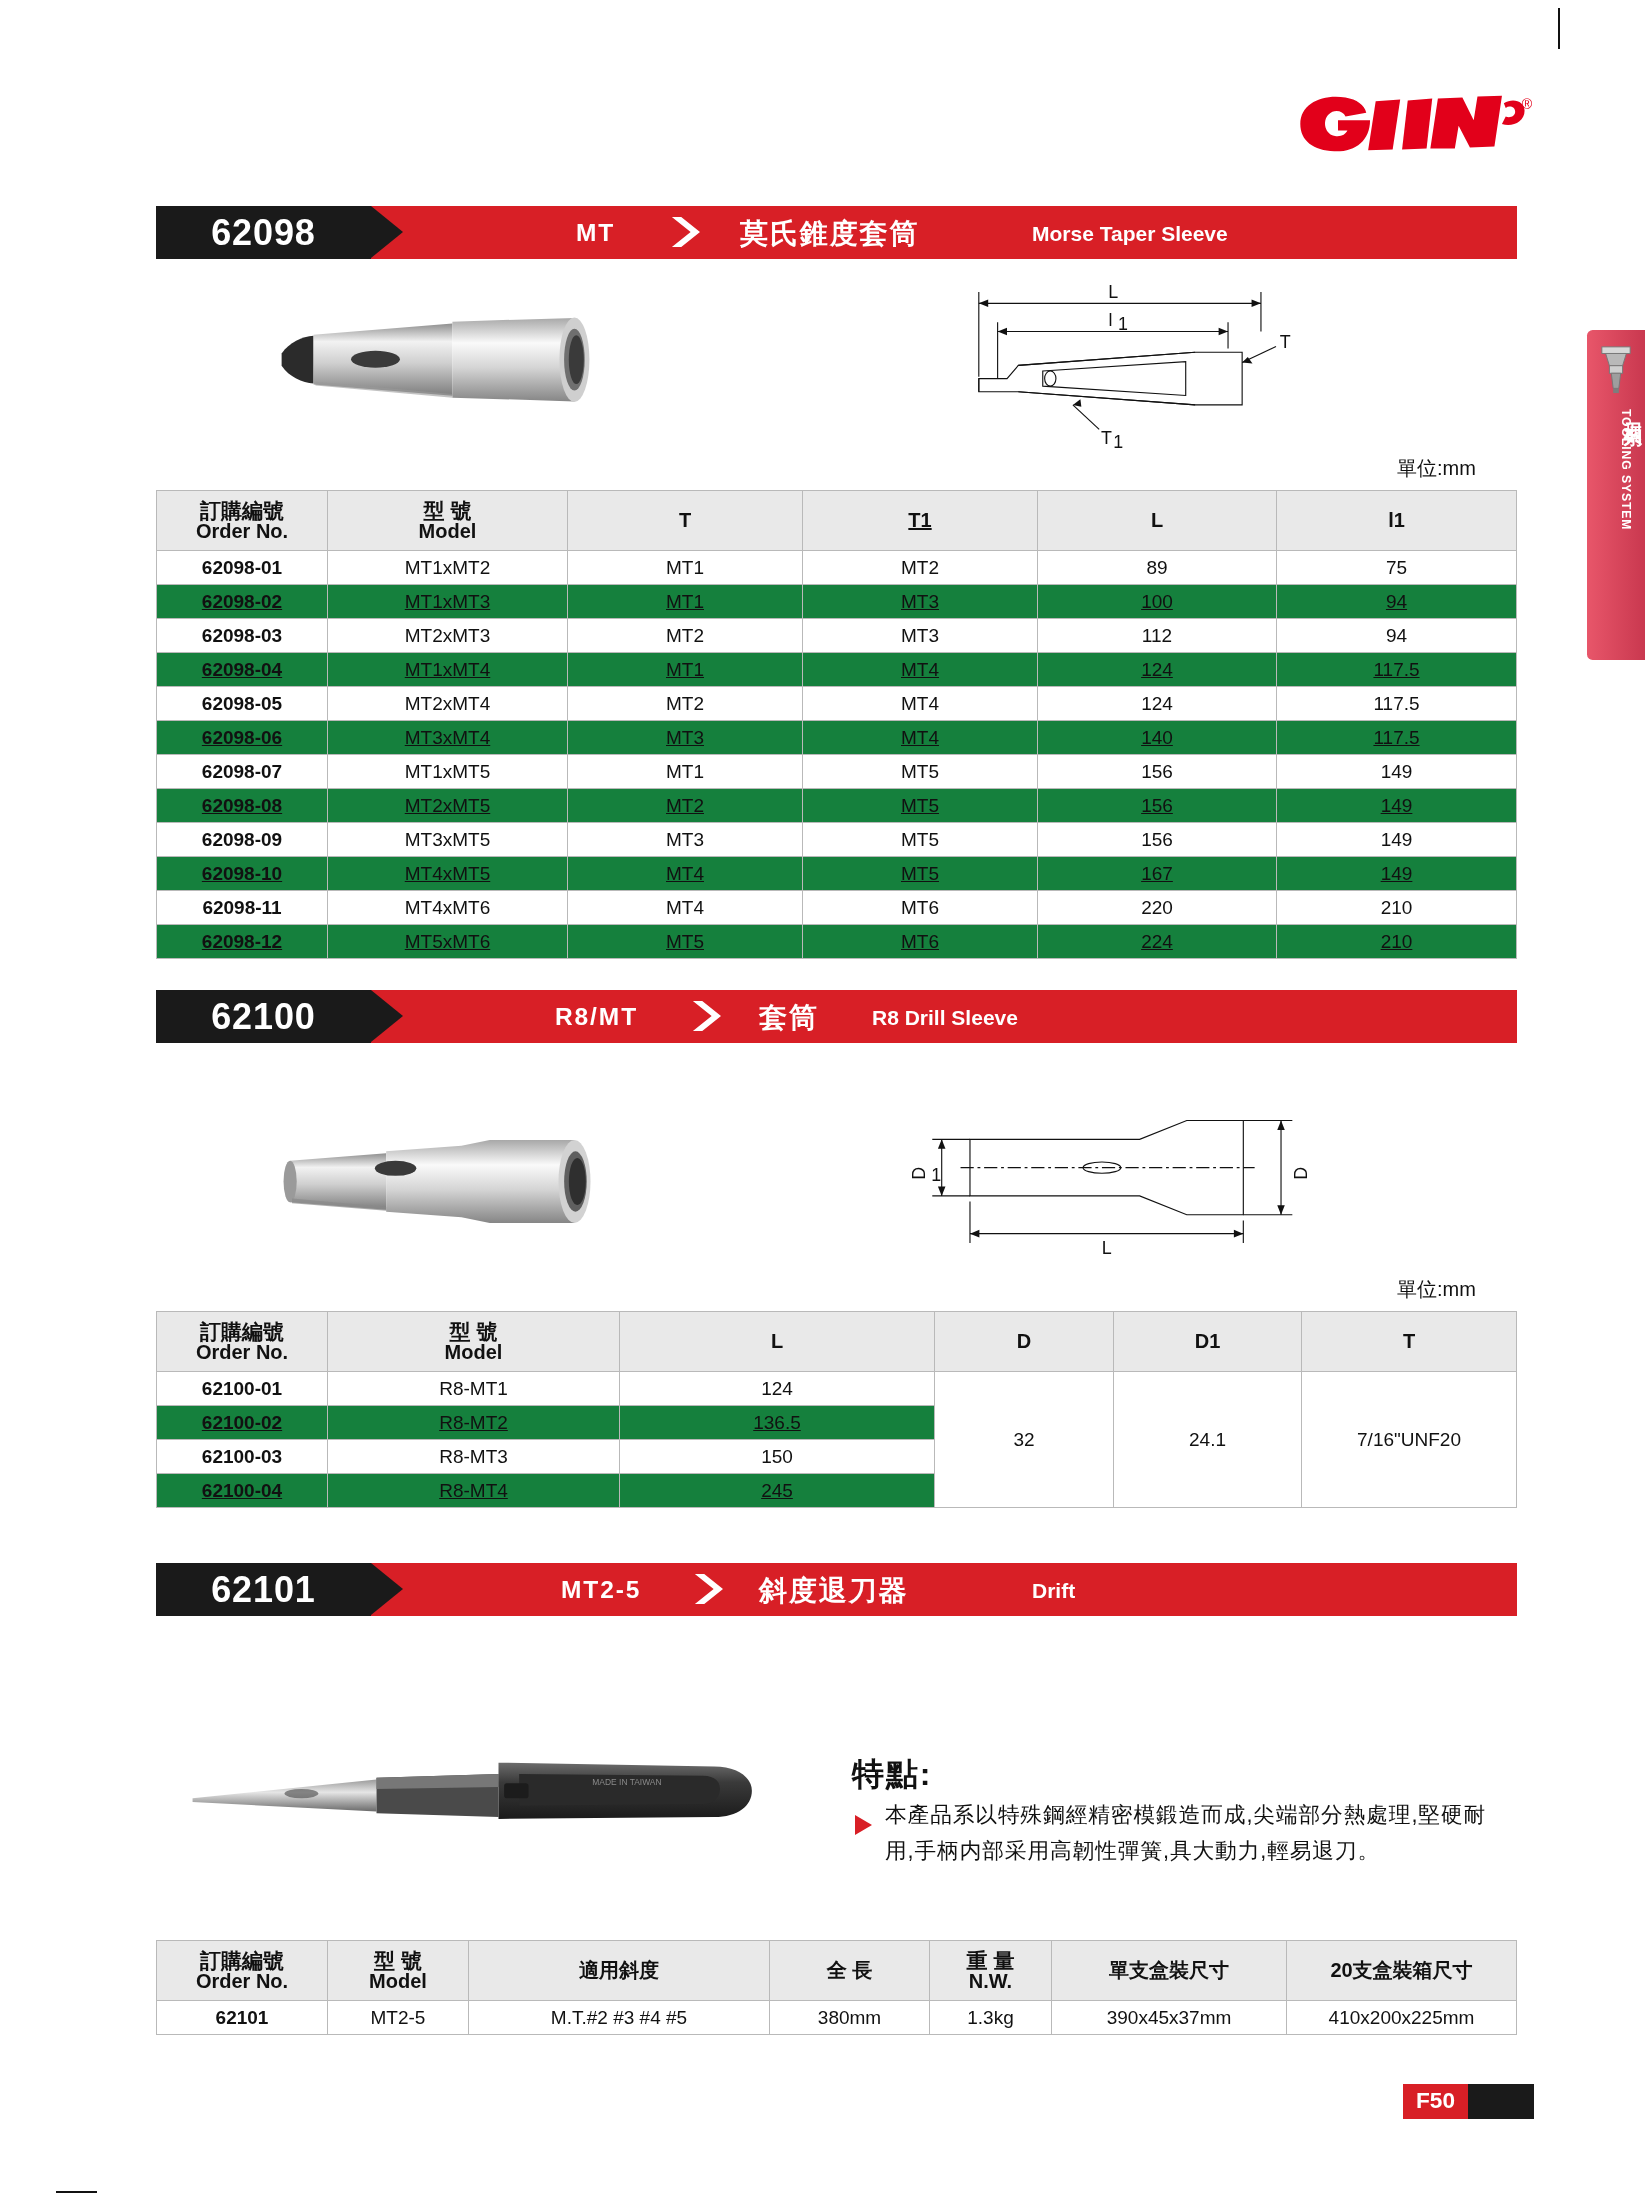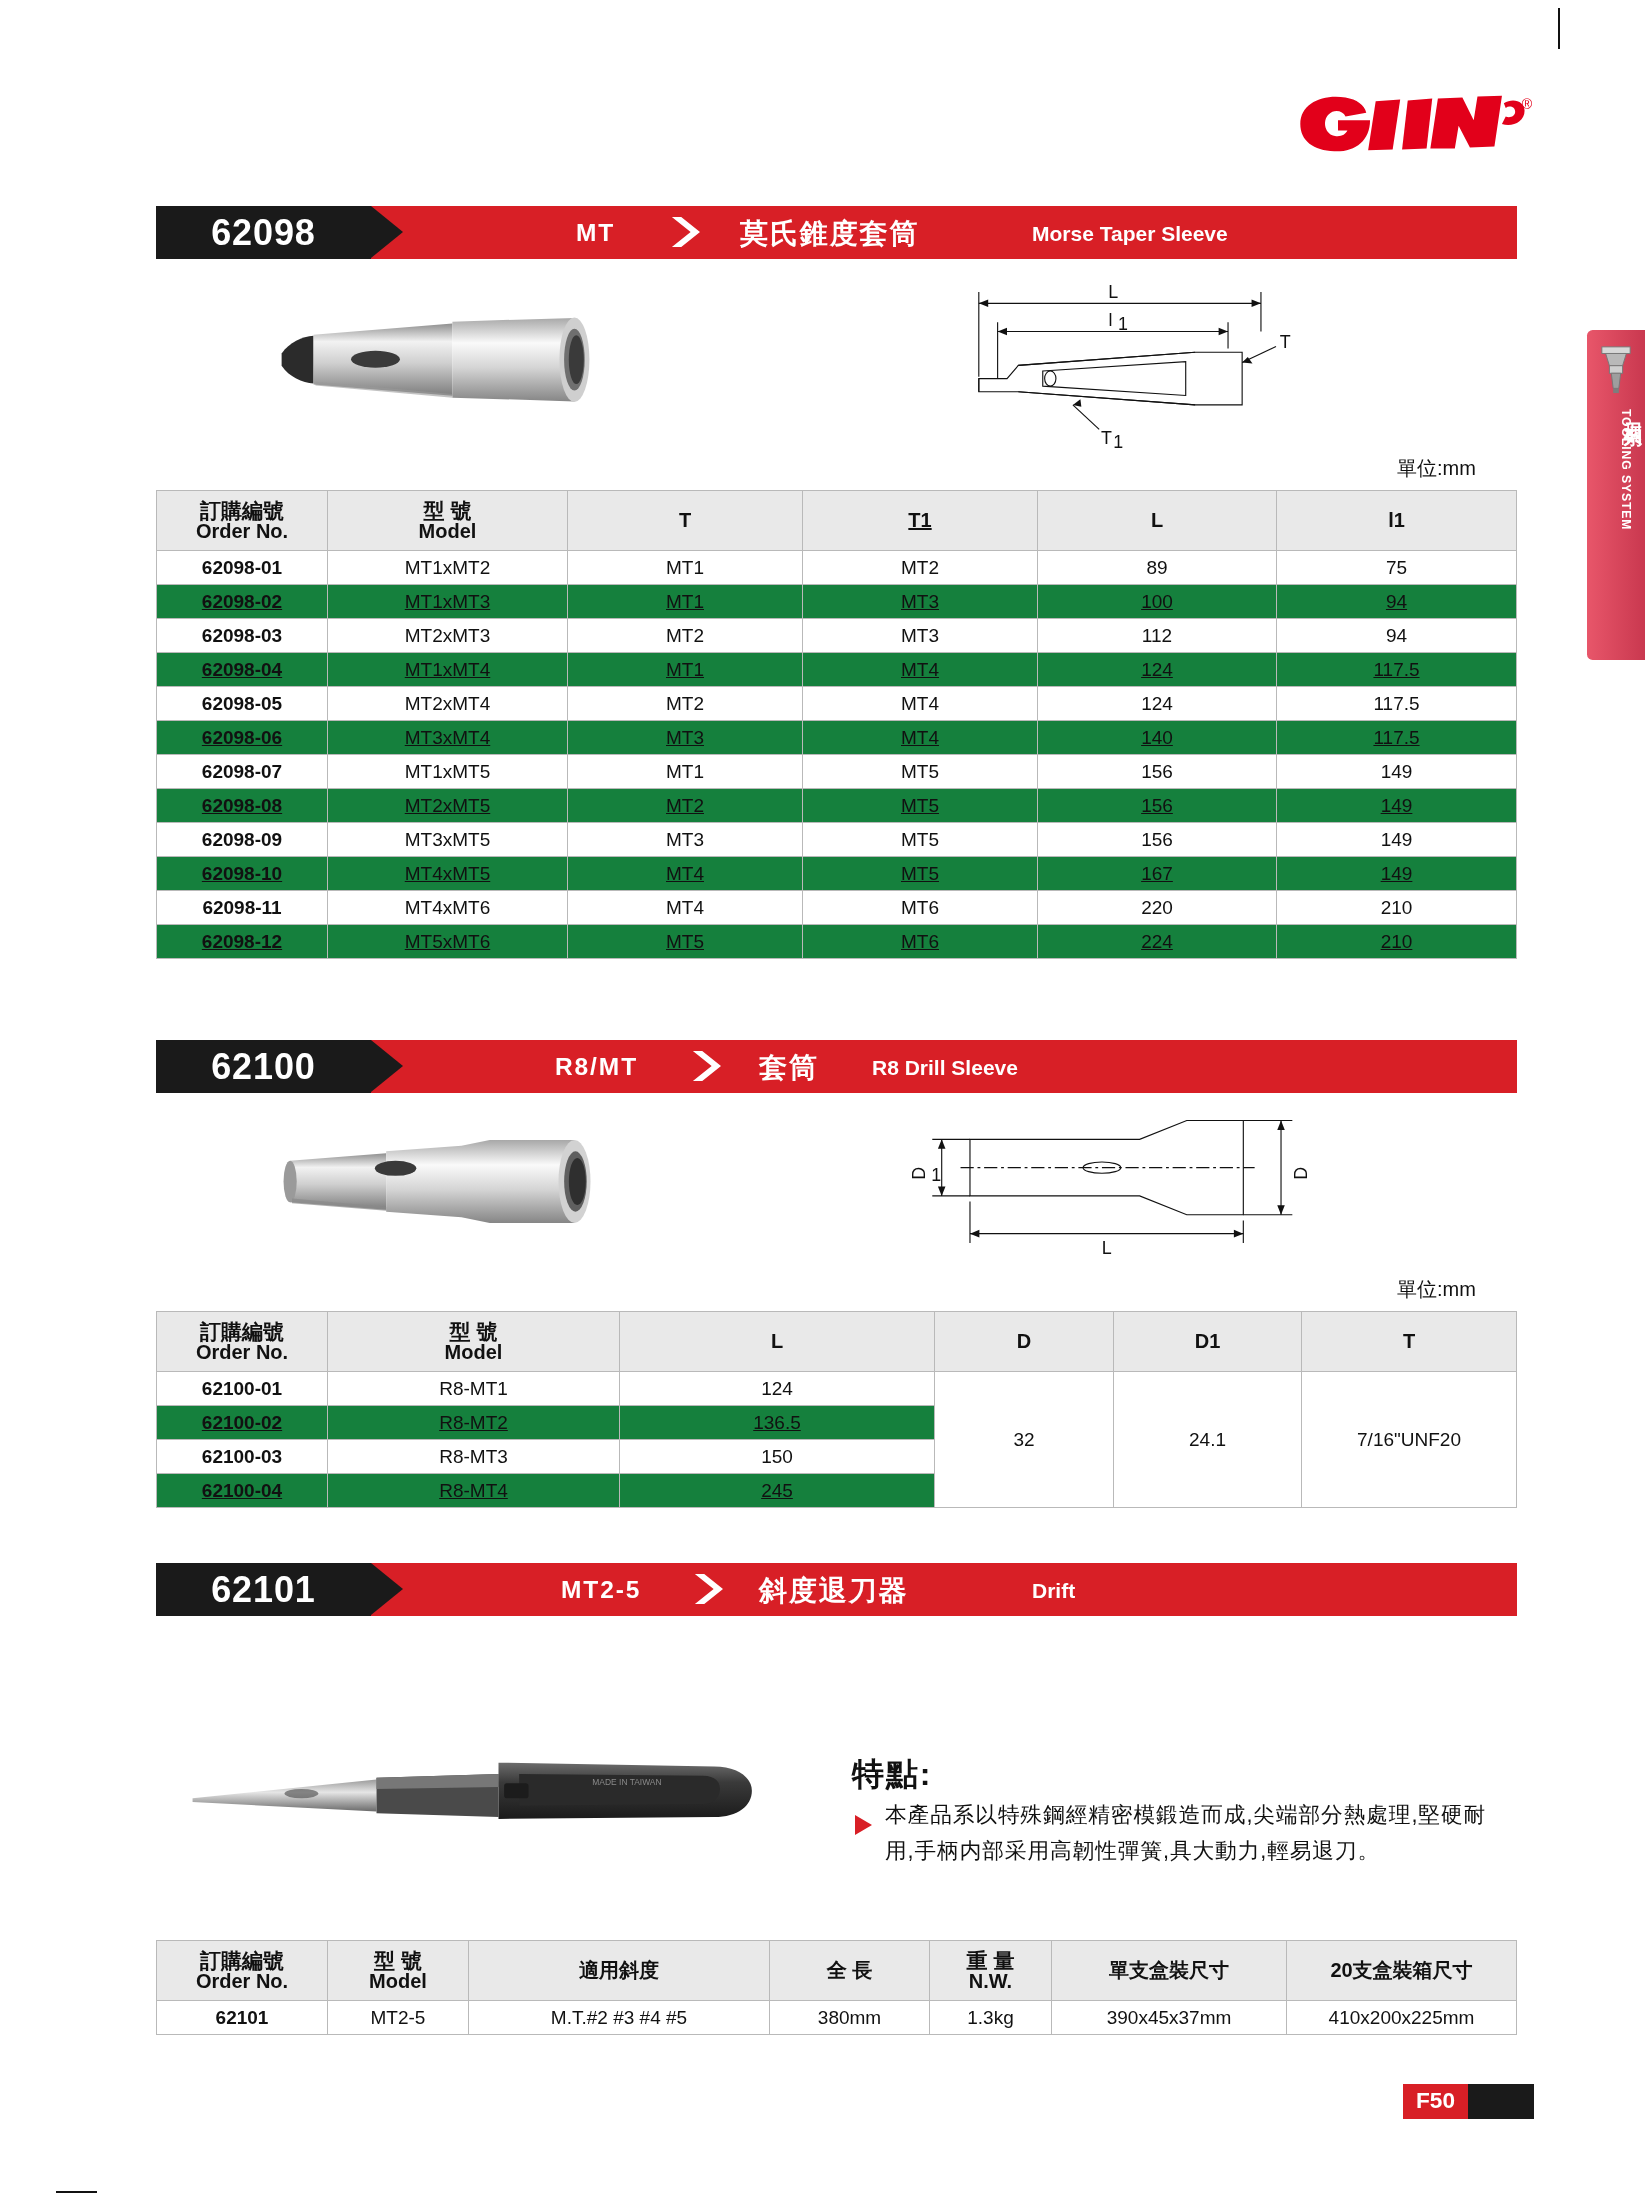--- a/index.html
+++ b/index.html
@@ -369,21 +369,21 @@
           <td class="ordno">62098-12</td>
           <td>MT5xMT6</td>
           <td>MT5</td>
           <td>MT6</td>
           <td>224</td>
           <td>210</td>
         </tr>
     </tbody>
   </table>
 
-  <div class="sec-bar" style="top:1040px;">
+  <div class="sec-bar" style="top:990px;">
     <div class="blk"></div>
     <div class="blk-arrow"></div>
     <div class="red"></div>
     <div class="sec-code">62100</div>
     <div class="sec-type" style="left:399px;">R8/MT</div>
     <div class="chev" style="left:535px;">
       <svg width="45" height="30" viewBox="0 0 48 32">
           <path d="M2 0 L22 16 L2 32 L12 32 L32 16 L12 0 Z" fill="#ffffff"></path>
         </svg>
     </div>

